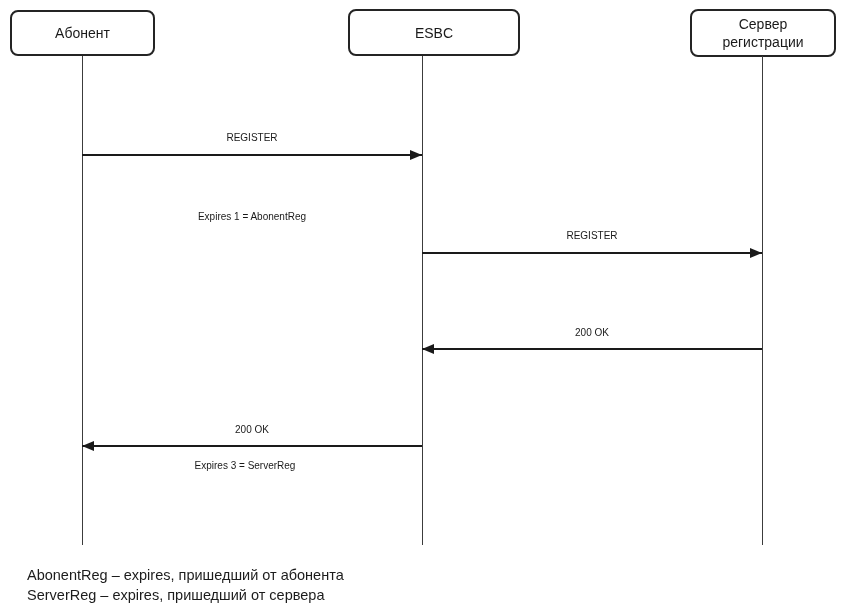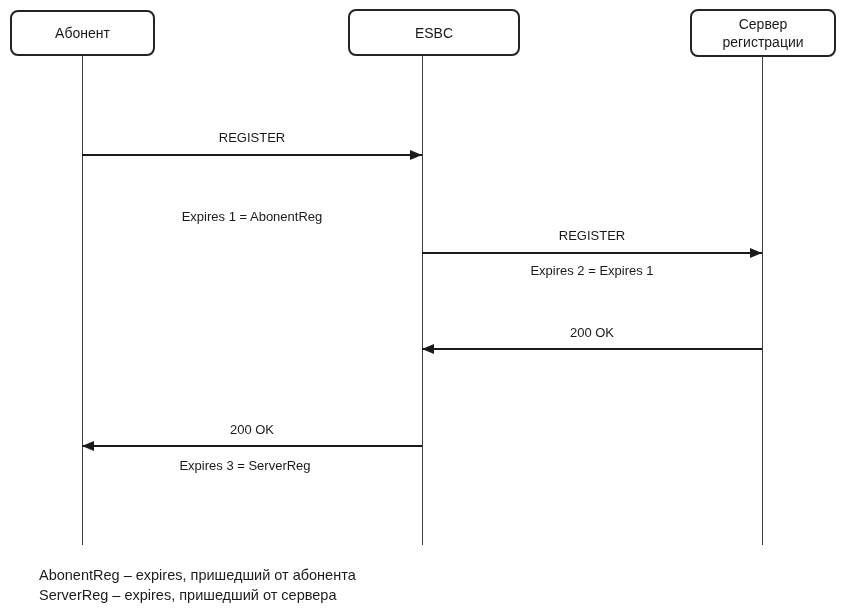--- a/index.html
+++ b/index.html
@@ -45,29 +45,28 @@
   .arrow .head {
     position: absolute; top: 0; width: 0; height: 0;
     border-top: 5px solid transparent;
     border-bottom: 5px solid transparent;
   }
   .arrow.dir-right .head { right: 0; border-left: 12px solid #1a1a1a; }
   .arrow.dir-left  .head { left: 0;  border-right: 12px solid #1a1a1a; }
 
   .msg-label {
     position: absolute; width: 340px;
-    text-align: center; font-size: 13px; line-height: 17px;
+    text-align: center; font-size: 10px; line-height: 17px;
     white-space: pre;
   }
 
   .footnote {
     position: absolute; left: 27px; top: 565px;
     font-size: 14.5px; line-height: 20px;
     color: #1c1c1c;
-    margin-left: 12px;
   }
 </style>
 </head>
 <body>
 
 <div class="diagram">
 
   <div class="actor-box" id="actor-abonent">
     <span>Абонент</span>
   </div>
@@ -88,21 +87,20 @@
     <div class="line"></div>
     <div class="head"></div>
   </div>
   <div class="msg-label" style="left:82px; top:165px;margin-top:43px;">Expires 1 = AbonentReg</div>
 
   <div class="msg-label" style="left:422px; top:227px;">REGISTER</div>
   <div class="arrow dir-right" style="left:422px; top:248px; width:340px;">
     <div class="line"></div>
     <div class="head"></div>
   </div>
-  <div class="msg-label" style="left:422px; top:262px;">Expires 2 = Expires 1</div>
 
   <div class="msg-label" style="left:422px; top:324px;">200 OK</div>
   <div class="arrow dir-left" style="left:422px; top:344px; width:340px;">
     <div class="line"></div>
     <div class="head"></div>
   </div>
 
   <div class="msg-label" style="left:82px; top:421px;">200 OK</div>
   <div class="arrow dir-left" style="left:82px; top:441px; width:340px;">
     <div class="line"></div>

